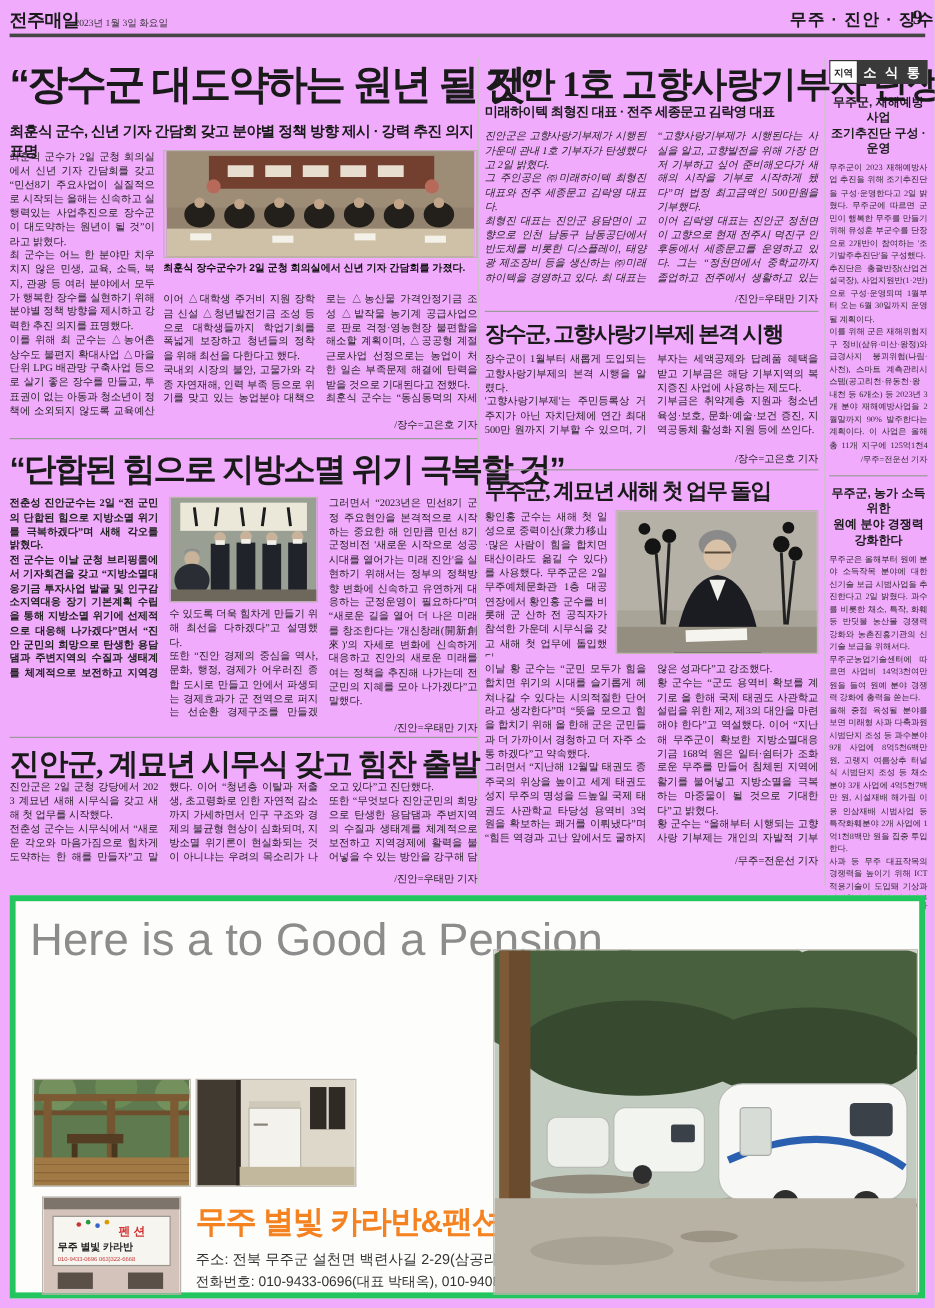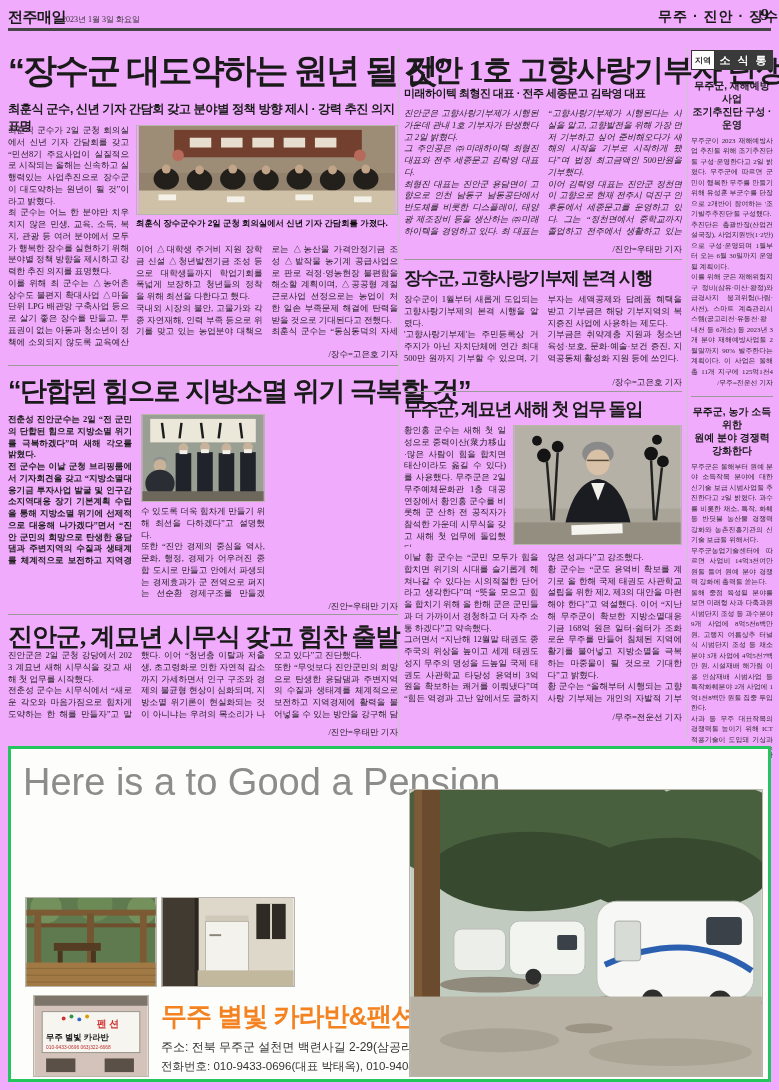--- a/index.html
+++ b/index.html
@@ -14,21 +14,21 @@
   .byline{font-size:8.6px;text-align:right;color:#222;}
   .hrule{height:1px;background:#9a9a96;}
   .vrule{width:1px;background:#c6c6c2;}
   .caption{font-size:8.4px;font-weight:700;line-height:1.35;font-family:"Liberation Sans",sans-serif;color:#111;}
   .sb-title{font-size:10px;font-weight:700;text-align:center;line-height:1.3;white-space:pre-line;
             font-family:"Liberation Sans",sans-serif;}
   .sb-body{font-size:6.9px;line-height:1.52;text-align:justify;white-space:pre-line;
            overflow:hidden;word-break:break-all;color:#2a2a2a;}
   .sb-byline{font-size:6.9px;text-align:right;color:#2a2a2a;}
   .photo{display:block;border:1px solid #b9b5ac;box-sizing:border-box;}
-  .adbox{border:3px solid #22c55e;background:#fdfdfb;box-sizing:border-box;}
+  .adbox{border:5px solid #22c55e;background:#fdfdfb;box-sizing:border-box;}
 </style>
 </head>
 <body>
 
 <div class="page">
 
   <div class="abs gothic" style="left:8px;top:8px;font-size:15px;font-weight:900;letter-spacing:-0.5px;">전주매일</div>
   <div class="abs" style="left:62px;top:14px;font-size:8px;color:#333;">2023년 1월 3일 화요일</div>
   <div class="abs gothic" style="left:0;top:8px;width:779px;text-align:right;font-size:14px;font-weight:700;letter-spacing:1px;">무주 · 진안 · 장수</div>
   <div class="abs" style="right:10px;top:5px;font-size:17px;font-weight:700;">9</div>
@@ -127,20 +127,21 @@
             <rect x="104" y="35" width="8" height="4"></rect>
         </g>
         <circle cx="18" cy="52" r="6.5" fill="#c8b29a"></circle>
         <path d="M11 49 a8 8 0 0 1 14 0 l-1 -4 a8 6 0 0 0 -12 0 z" fill="#8e8e8e"></path>
         <ellipse cx="18" cy="70" rx="15" ry="14" fill="#2b2d34"></ellipse>
         <rect y="78" width="124" height="10" fill="#6e675c"></rect>
       </svg>
       <div class="bodytext" style="height:92px;margin-top:4px;">수 있도록 더욱 힘차게 만들기 위해 최선을 다하겠다”고 설명했다.
 또한 “진안 경제의 중심을 역사, 문화, 행정, 경제가 어우러진 종합 도시로 만들고 안에서 파생되는 경제효과가 군 전역으로 퍼지는 선순환 경제구조를 만들겠다”고 강조했다.</div>
     </div>
+    <div class="bodytext" style="width:124px;height:186px;">그러면서 “2023년은 민선8기 군정 주요현안을 본격적으로 시작하는 중요한 해 인만큼 민선 8기 군정비전 '새로운 시작으로 성공시대를 열어가는 미래 진안'을 실현하기 위해서는 정부의 정책방향 변화에 신속하고 유연하게 대응하는 군정운영이 필요하다”며 “새로운 길을 열어 더 나은 미래를 창조한다는 '개신창래(開新創來)'의 자세로 변화에 신속하게 대응하고 진안의 새로운 미래를 여는 정책을 추진해 나가는데 전 군민의 지혜를 모아 나가겠다”고 말했다.</div>
   </div>
   <div class="abs byline" style="left:8px;top:601px;width:390px;">/진안=우태만 기자</div>
 
   <div class="abs hrule" style="left:8px;top:614px;width:390px;"></div>
 
   <div class="abs" style="left:8px;top:620px;width:390px;font-size:25px;font-weight:700;letter-spacing:-1px;white-space:nowrap;">진안군, 계묘년 시무식 갖고 힘찬 출발</div>
   <div class="abs bodytext cols3" style="left:8px;top:650px;width:390px;height:76px;">진안군은 2일 군청 강당에서 2023 계묘년 새해 시무식을 갖고 새해 첫 업무를 시작했다.
 전춘성 군수는 시무식에서 “새로운 각오와 마음가짐으로 힘차게 도약하는 한 해를 만들자”고 말했다. 이어 “청년층 이탈과 저출생, 초고령화로 인한 자연적 감소까지 가세하면서 인구 구조와 경제의 불균형 현상이 심화되며, 지방소멸 위기론이 현실화되는 것이 아니냐는 우려의 목소리가 나오고 있다”고 진단했다.
 또한 “무엇보다 진안군민의 희망으로 탄생한 용담댐과 주변지역의 수질과 생태계를 체계적으로 보전하고 지역경제에 활력을 불어넣을 수 있는 방안을 강구해 담수면 지역의 가치를 극대화할 수 있도록 협력해주길” 주문했다. 특히 “올 한해 단기적인 성장과 성과에 급급하기 보다는 중장기적 관점에서 군정을 추진해 나가자”고 당부했다.</div>
   <div class="abs byline" style="left:8px;top:727px;width:390px;">/진안=우태만 기자</div>

